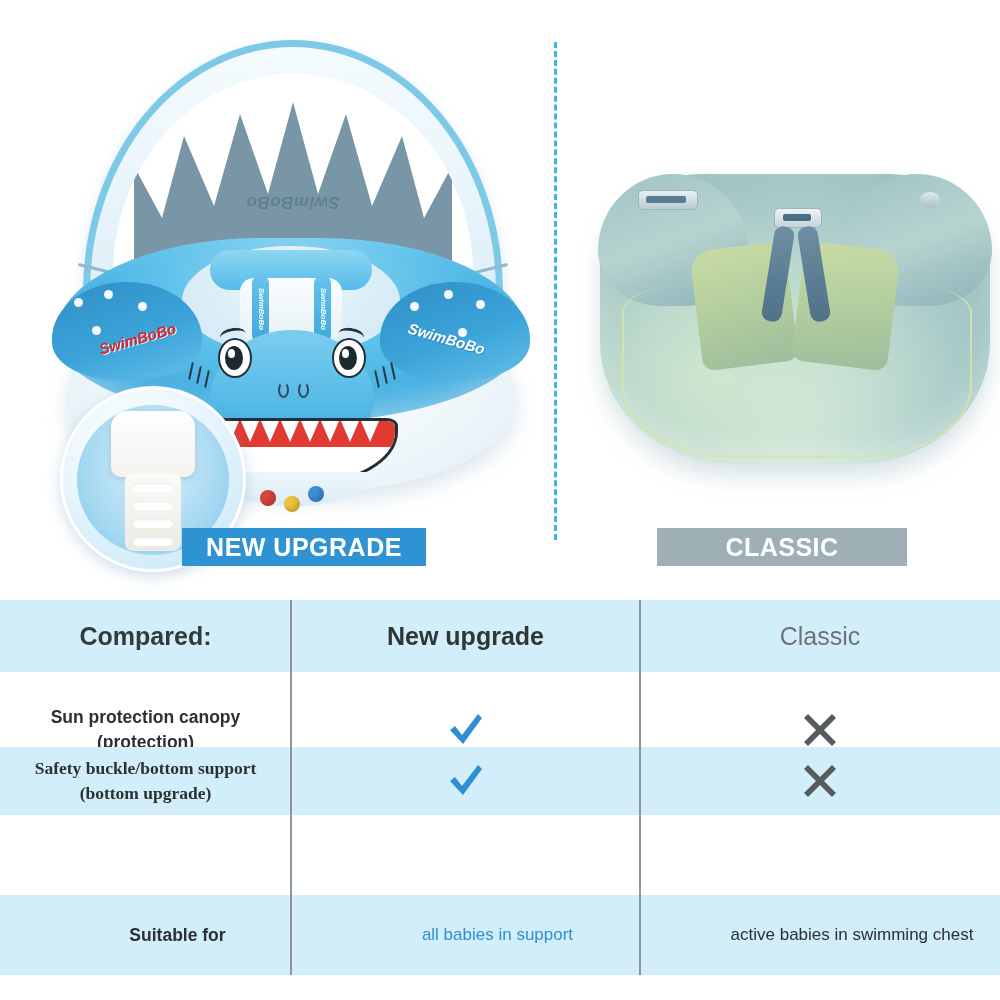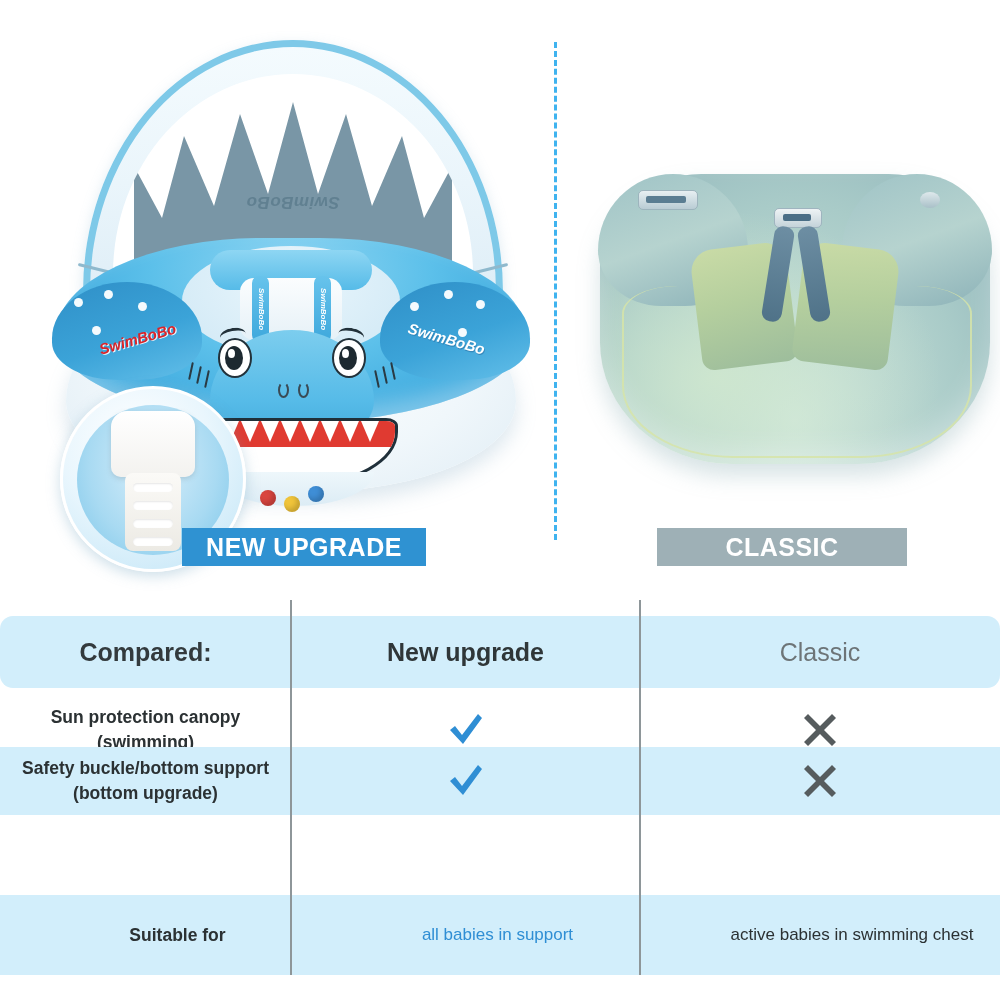--- a/index.html
+++ b/index.html
@@ -421,51 +421,51 @@
   <div class="badge badge-new">
     <span>NEW UPGRADE</span>
   </div>
   <div class="badge badge-classic">
     <span>CLASSIC</span>
   </div>
 </div>
 
 <div class="table">
 
-  <div class="trow blue" style="top:16px;height:72px;border-radius:13px;">
+  <div class="trow blue" style="top:0;height:72px;">
     <div class="cell c1">
       <span class="h-label">Compared:</span>
     </div>
     <div class="cell c2">
       <span class="h-new">New upgrade</span>
     </div>
     <div class="cell c3">
       <span class="h-classic">Classic</span>
     </div>
   </div>
 
   <div class="trow white" style="top:72px;height:75px;margin-top:20px;">
     <div class="cell c1">
       <span class="feat">
-        <span>Sun protection canopy</span><br><span>(swimming)</span>
+        <span>Sun protection canopy</span><br><span>(protection)</span>
       </span>
     </div>
     <div class="cell c2">
       <svg class="check" viewBox="0 0 40 40">
         <path d="M4 20 L9 16 L16 25 L32 4 L36 8 L17 34 Z" fill="#2f8ed4"></path>
       </svg>
     </div>
     <div class="cell c3">
       <svg class="cross" viewBox="0 0 34 34">
         <path d="M5 1 L17 13 L29 1 L33 5 L21 17 L33 29 L29 33 L17 21 L5 33 L1 29 L13 17 L1 5 Z" fill="#565c5e"></path>
       </svg>
     </div>
   </div>
 
-  <div class="trow blue" style="top:147px;height:68px;">
+  <div class="trow blue" style="top:147px;height:68px;font-family:Liberation Serif, serif;">
     <div class="cell c1">
       <span class="feat">
         <span>Safety buckle/bottom support</span><br><span>(bottom upgrade)</span>
       </span>
     </div>
     <div class="cell c2">
       <svg class="check" viewBox="0 0 40 40">
         <path d="M4 20 L9 16 L16 25 L32 4 L36 8 L17 34 Z" fill="#2f8ed4"></path>
       </svg>
     </div>

